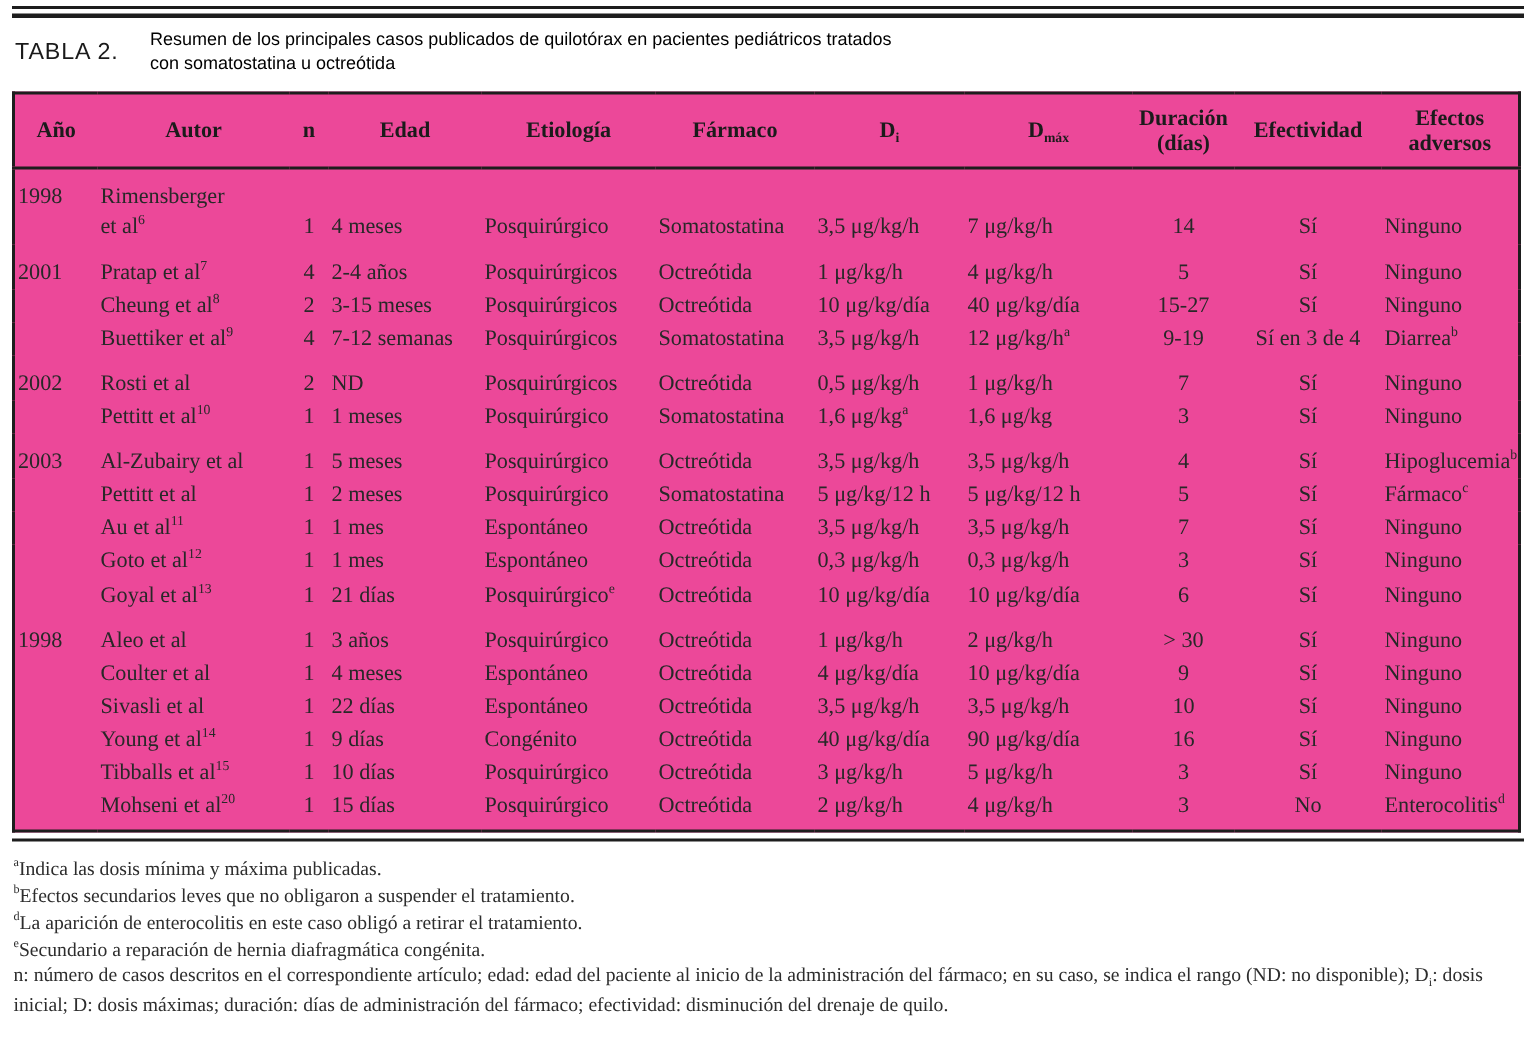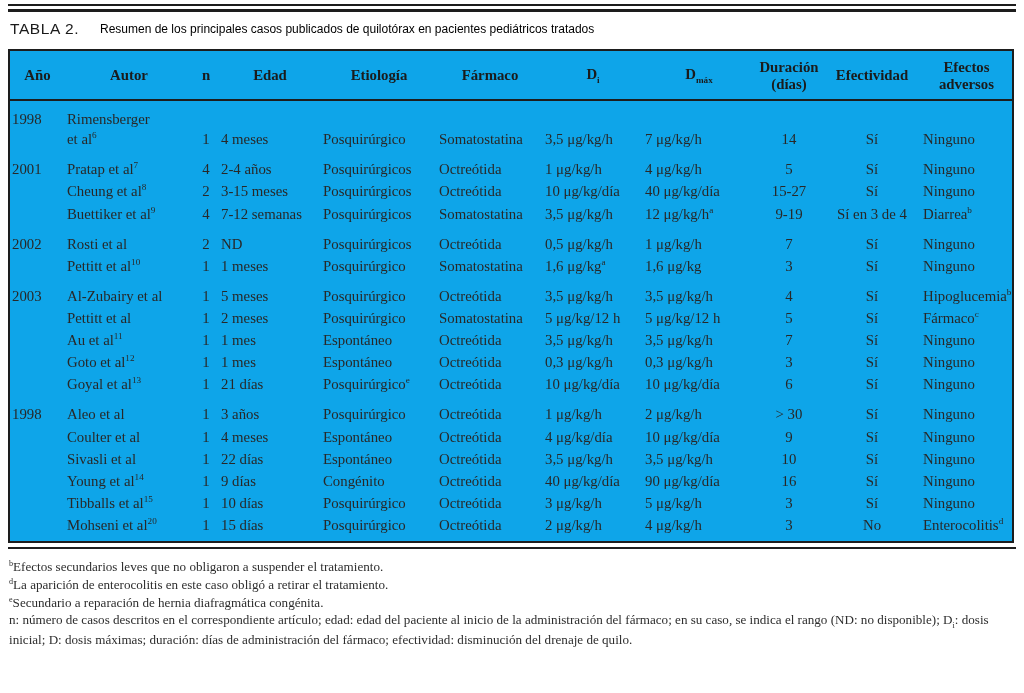--- a/index.html
+++ b/index.html
@@ -14,21 +14,21 @@
 
   .top-rule {
     border-top: 2px solid #1d1d1d;
     height: 3px;
     border-bottom: 3px solid #1d1d1d;
     margin-bottom: 7px;
   }
 
   .title-block {
     display: flex;
-    align-items: flex-end;
+    align-items: center;
     margin: 2px 0 11px 2px;
     font-family: "Liberation Sans", sans-serif;
   }
   .title-label {
     font-size: 15.5px;
     letter-spacing: 0.6px;
     width: 90px;
     flex: 0 0 90px;
     padding-top: 1px;
     color: #1a1a1a;
@@ -37,21 +37,21 @@
     font-weight: normal;
     font-size: 12px;
     line-height: 1.3;
     color: #000000;
   }
 
   table.main-table {
     width: 973px;
     table-layout: fixed;
     border-collapse: collapse;
-    background: #0ea5e9;
+    background: #ec4899;
     border: 2px solid #1d1d1d;
   }
   col.c0 { width: 56px; }
   col.c1 { width: 128px; }
   col.c2 { width: 26px; }
   col.c3 { width: 102px; }
   col.c4 { width: 116px; }
   col.c5 { width: 106px; }
   col.c6 { width: 100px; }
   col.c7 { width: 112px; }
@@ -106,20 +106,21 @@
 </head>
 <body>
 
 <div class="page">
   <div class="top-rule"></div>
 
   <div class="title-block">
     <span class="title-label">TABLA 2.</span>
     <div class="title-text">
       <div>Resumen de los principales casos publicados de quilotórax en pacientes pediátricos tratados</div>
+      <div>con somatostatina u octreótida</div>
     </div>
   </div>
 
   <table class="main-table">
     <colgroup>
       <col class="c0">
         <col class="c1">
         <col class="c2">
         <col class="c3">
         <col class="c4">
@@ -366,18 +367,19 @@
           <td class="col-center"><span>3</span></td>
           <td class="col-center"><span>No</span></td>
           <td><span>Enterocolitis</span><sup>d</sup></td>
         </tr>
       </tbody>
   </table>
 
   <div class="bottom-rule"></div>
 
   <div class="footnotes" id="footnotes">
+      <div class="footnote"><sup>a</sup><span>Indica las dosis mínima y máxima publicadas.</span></div>
       <div class="footnote"><sup>b</sup><span>Efectos secundarios leves que no obligaron a suspender el tratamiento.</span></div>
       <div class="footnote"><sup>d</sup><span>La aparición de enterocolitis en este caso obligó a retirar el tratamiento.</span></div>
       <div class="footnote"><sup>e</sup><span>Secundario a reparación de hernia diafragmática congénita.</span></div>
       <div class="footnote"><span>n: número de casos descritos en el correspondiente artículo; edad: edad del paciente al inicio de la administración del fármaco; en su caso, se indica el rango (ND: no disponible); D</span><sub>i</sub><span>: dosis inicial; D</span><span>: dosis máximas; duración: días de administración del fármaco; efectividad: disminución del drenaje de quilo.</span></div>
     </div>
 </div>
 
 </body></html>

